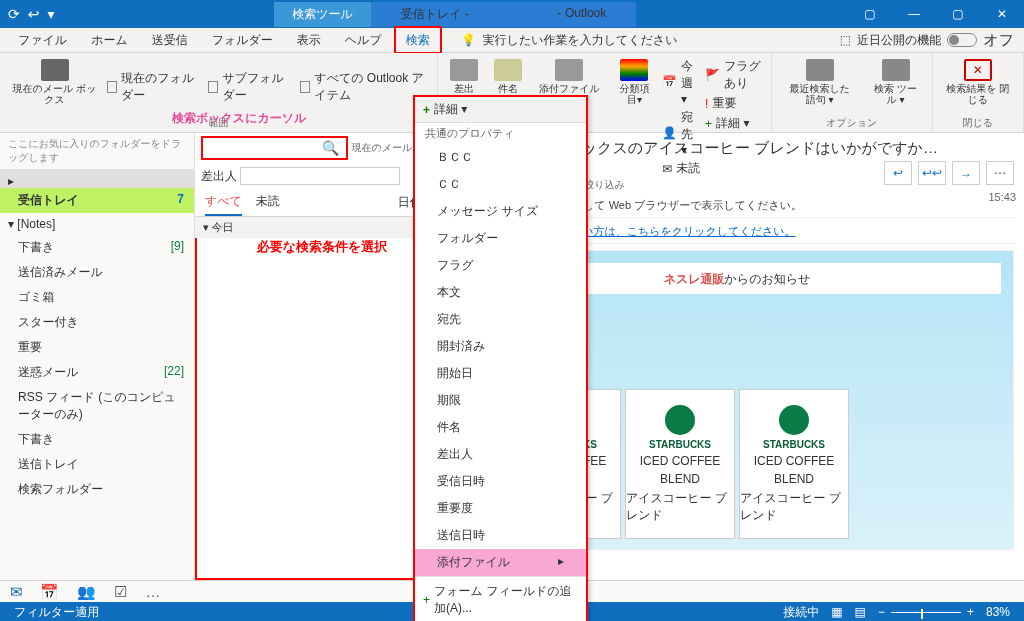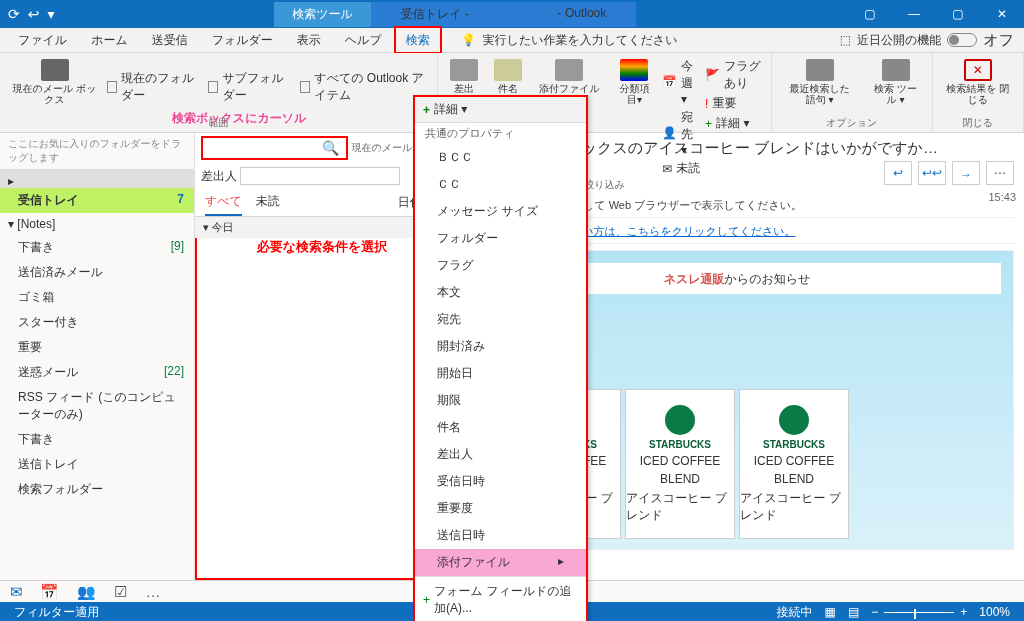--- a/index.html
+++ b/index.html
@@ -386,14 +386,14 @@
   <span class="st">フィルター適用</span>
   <span class="spacer"></span>
   <span class="st">接続中</span>
   <span class="st">▦</span>
   <span class="st">▤</span>
   <span class="st">−</span>
   <span class="st" style="width:70px;border-top:1px solid #fff;position:relative">
       <span style="position:absolute;left:30px;top:-4px;width:2px;height:10px;background:#fff"></span>
     </span>
   <span class="st">+</span>
-  <span class="st">100%</span>
+  <span class="st">83%</span>
 </div>
 
 </body></html>

